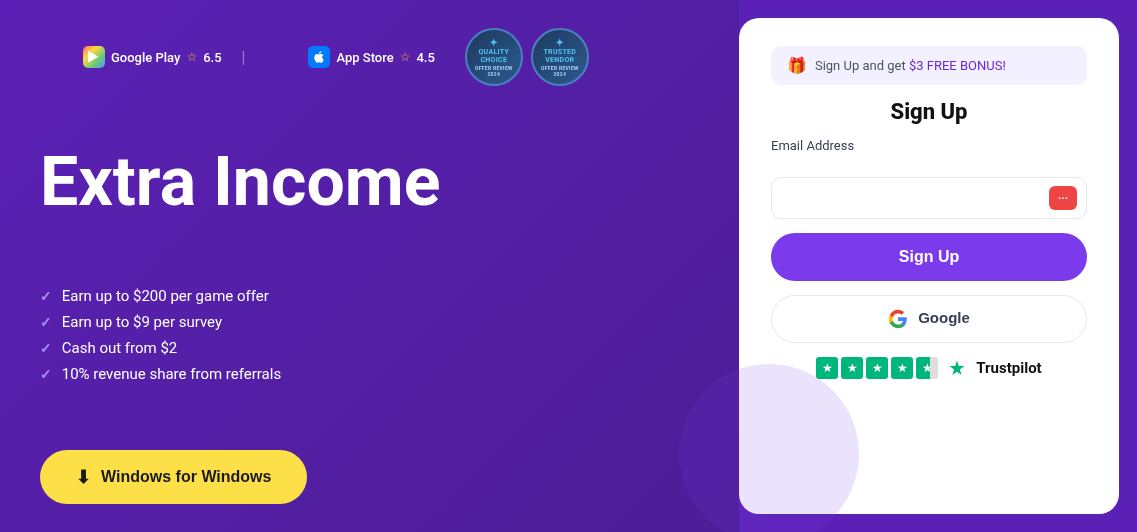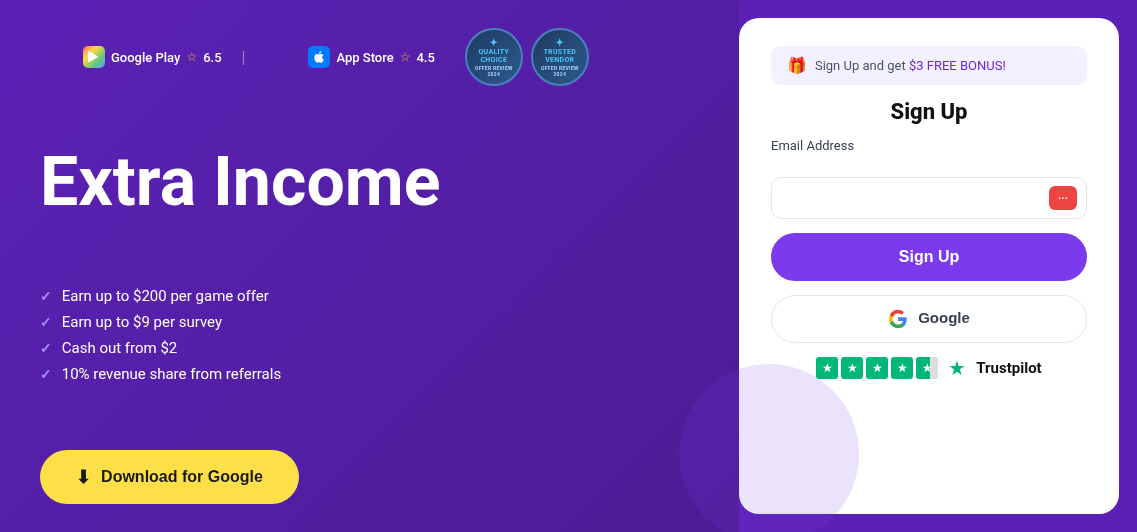--- a/index.html
+++ b/index.html
@@ -396,21 +396,21 @@
     </li>
     <li class="feature-item">
       <span class="check-icon">✓</span>
       <span>10% revenue share from referrals</span>
     </li>
   </ul>
 
   <div>
     <button class="download-btn">
       <span class="download-btn-icon">⬇</span>
-      <span>Download for Google</span>
+      <span>Windows for Windows</span>
     </button>
   </div>
 </div>
 
 <div class="right-panel">
   <div class="deco-circle"></div>
 
   <div class="bonus-banner">
     <span class="gift-icon">🎁</span>
     <span>

